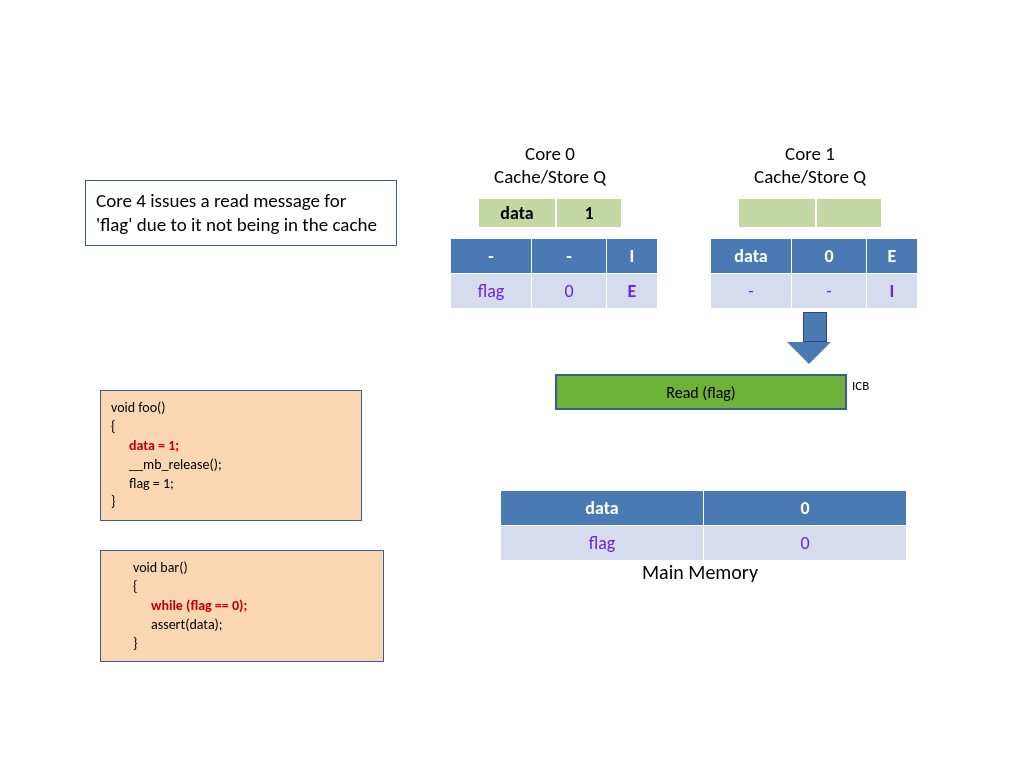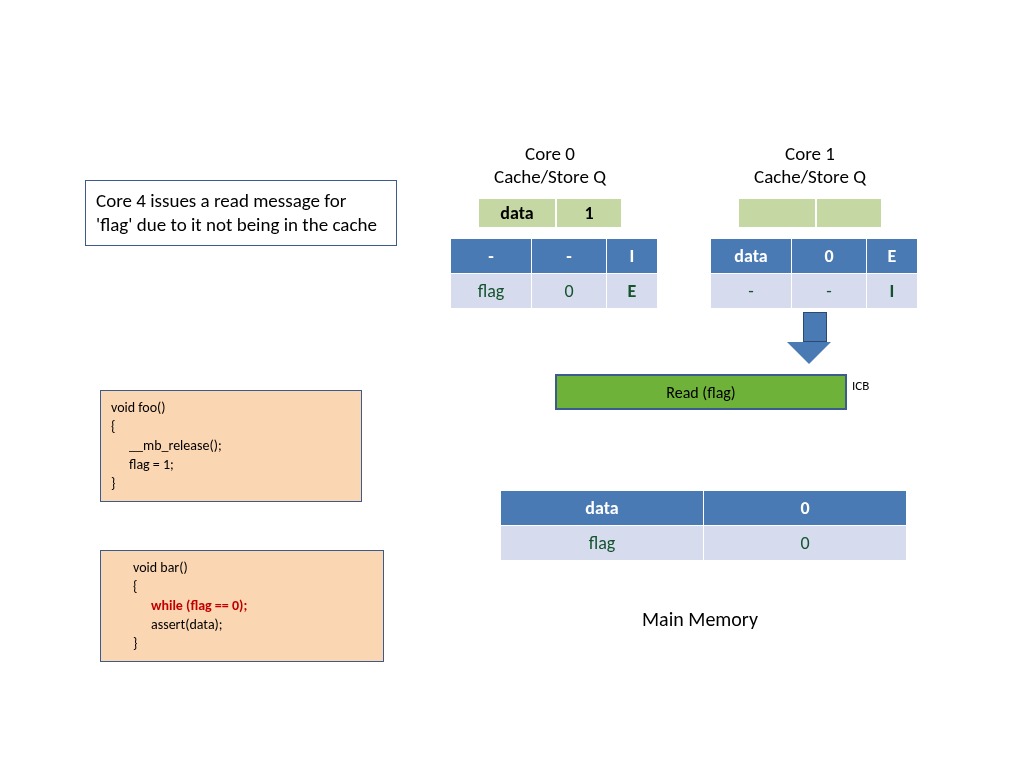--- a/index.html
+++ b/index.html
@@ -10,41 +10,42 @@
   .code-box .red{color:#c00000;font-weight:bold;}
   .code-box .ind{padding-left:18px;display:block;}
   .code-foo{top:390px;}
   .code-bar{top:550px;padding-left:32px;}
   .cache-label{position:absolute;font-size:19px;text-align:center;}
   .storeq{position:absolute;display:flex;}
   .storeq div{height:30px;box-sizing:border-box;border:1px solid #fff;background:#c5d8a4;display:flex;align-items:center;justify-content:center;font-size:18px;font-weight:bold;}
   .cache-table{position:absolute;border-collapse:collapse;}
   .cache-table td{height:32px;text-align:center;font-size:18px;border:1px solid #fff;}
   .hdr td{background:#4a7ab4;color:#fff;font-weight:bold;}
-  .row td{background:#d6dced;color:#14532d;}
+  .row td{background:#d6dced;color:#6d28d9;}
   .row .b{font-weight:bold;}
   .arrow{position:absolute;}
   .arrow-stem{width:22px;height:28px;background:#4a7ab4;border:1px solid #2a4a74;margin:0 auto;}
   .arrow-head{width:0;height:0;border-left:22px solid transparent;border-right:22px solid transparent;border-top:22px solid #4a7ab4;margin-left:-11px;}
   .icb-bar{position:absolute;background:#6fb23a;border:2px solid #3a5b8c;height:32px;display:flex;align-items:center;justify-content:center;font-size:16px;color:#000;}
   .icb-label{position:absolute;font-size:13px;}
   .mem-table{position:absolute;border-collapse:collapse;}
   .mem-table td{height:32px;text-align:center;font-size:18px;border:1px solid #fff;}
-  .mem-label{position:absolute;font-size:20px;text-align:center;margin-top:47px;}
+  .mem-label{position:absolute;font-size:20px;text-align:center;}
 </style>
 </head>
 <body>
 
 <div class="slide">
 
   <div class="note-box">Core 4 issues a read message for 'flag' due to it not being in the cache</div>
 
   <div class="code-box code-foo">
     <span>void foo()</span><br>
     <span>{</span><br>
+    <span class="ind red">data = 1;</span>
     <span class="ind">__mb_release();</span>
     <span class="ind">flag = 1;</span>
     <span>}</span>
   </div>
 
   <div class="code-box code-bar">
     <span>void bar()</span><br>
     <span>{</span><br>
     <span class="ind red">while (flag == 0);</span>
     <span class="ind">assert(data);</span>

